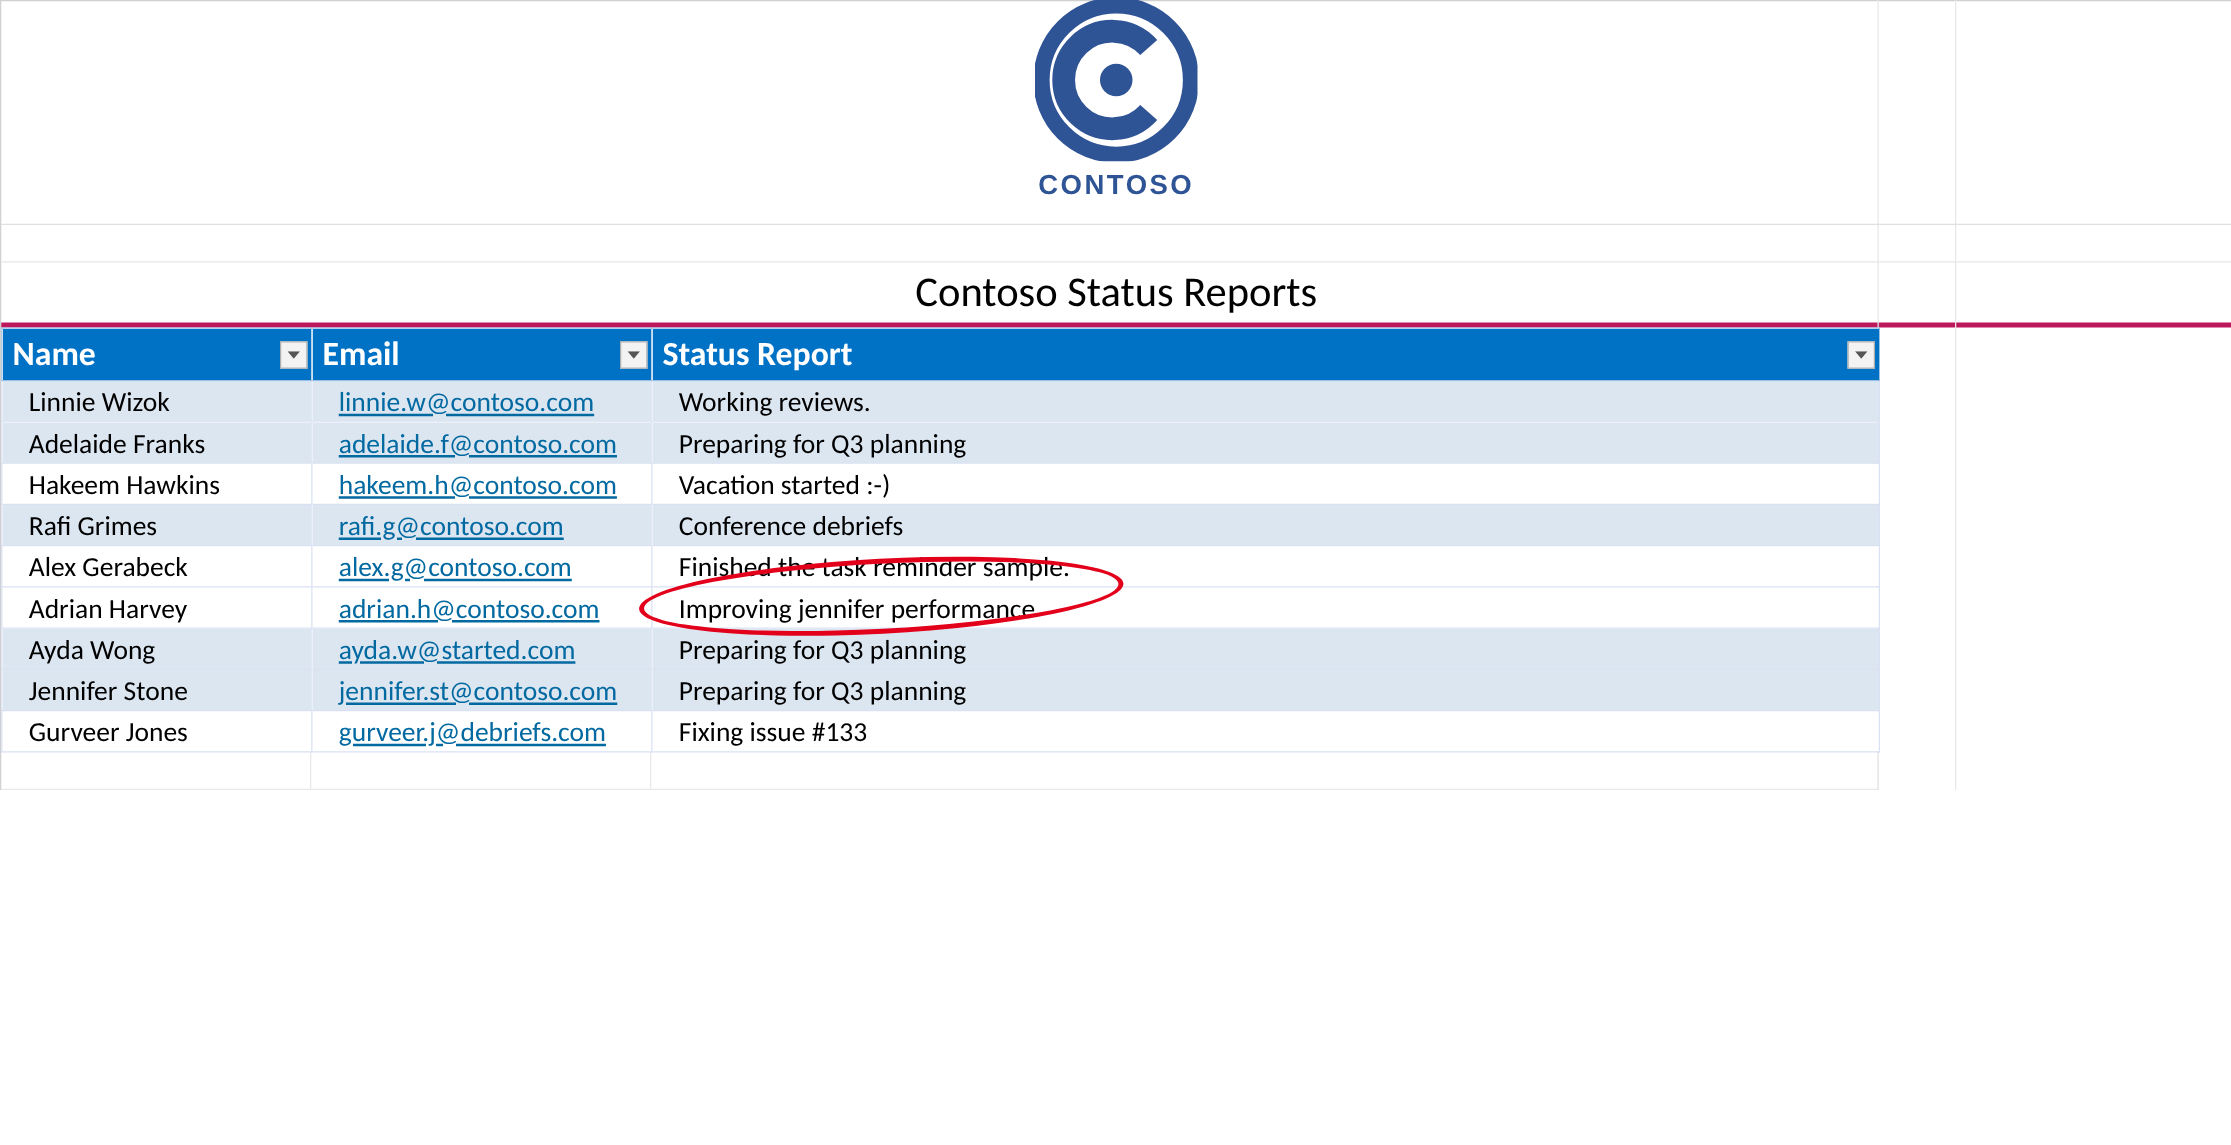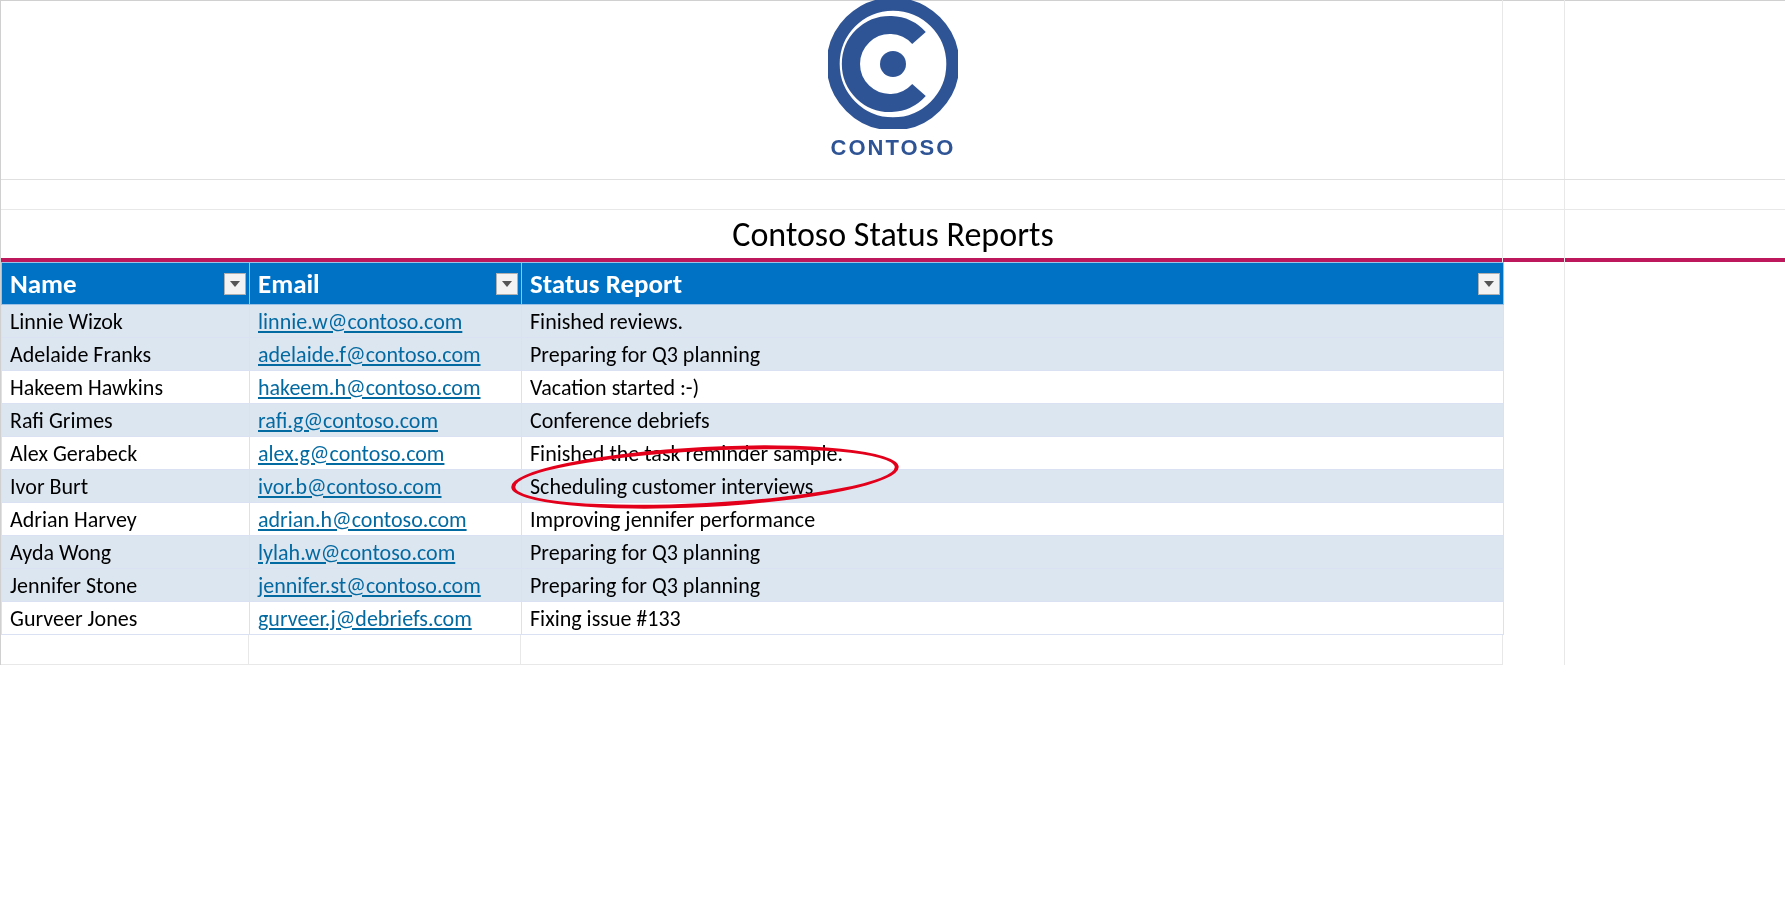--- a/index.html
+++ b/index.html
@@ -79,21 +79,21 @@
       background: #f3f3f3;
       border: 1px solid #b0b0b0;
       display: flex;
       align-items: center;
       justify-content: center;
       cursor: pointer;
     }
     .filter-btn svg { display: block; }
     table.data-table td {
       font-size: 22px;
-      padding: 2px 8px;
+      padding: 2px 21px;
       border: 1px solid #d9e1f2;
       height: 33px;
       vertical-align: middle;
       white-space: nowrap;
       overflow: hidden;
     }
     tr.odd td  { background: #dce6f1; }
     tr.even td { background: #ffffff; }
     td.email a {
       color: #0369a1;
@@ -175,21 +175,21 @@
                   <polygon points="0,0 10,0 5,6" fill="#555"></polygon>
                 </svg>
             </span>
           </th>
         </tr>
       </thead>
       <tbody id="table-body">
           <tr class="odd">
             <td>Linnie Wizok</td>
             <td class="email"><a href="mailto:linnie.w@contoso.com">linnie.w@contoso.com</a></td>
-            <td>Finished reviews.</td>
+            <td>Working reviews.</td>
           </tr>
           <tr class="odd">
             <td>Adelaide Franks</td>
             <td class="email"><a href="mailto:adelaide.f@contoso.com">adelaide.f@contoso.com</a></td>
             <td>Preparing for Q3 planning</td>
           </tr>
           <tr class="even">
             <td>Hakeem Hawkins</td>
             <td class="email"><a href="mailto:hakeem.h@contoso.com">hakeem.h@contoso.com</a></td>
             <td>Vacation started :-)</td>
@@ -197,33 +197,28 @@
           <tr class="odd">
             <td>Rafi Grimes</td>
             <td class="email"><a href="mailto:rafi.g@contoso.com">rafi.g@contoso.com</a></td>
             <td>Conference debriefs</td>
           </tr>
           <tr class="even">
             <td>Alex Gerabeck</td>
             <td class="email"><a href="mailto:alex.g@contoso.com">alex.g@contoso.com</a></td>
             <td>Finished the task reminder sample.</td>
           </tr>
-          <tr class="odd">
-            <td>Ivor Burt</td>
-            <td class="email"><a href="mailto:ivor.b@contoso.com">ivor.b@contoso.com</a></td>
-            <td>Scheduling customer interviews</td>
-          </tr>
           <tr class="even">
             <td>Adrian Harvey</td>
             <td class="email"><a href="mailto:adrian.h@contoso.com">adrian.h@contoso.com</a></td>
             <td>Improving jennifer performance</td>
           </tr>
           <tr class="odd">
             <td>Ayda Wong</td>
-            <td class="email"><a href="mailto:ayda.w@contoso.com">lylah.w@contoso.com</a></td>
+            <td class="email"><a href="mailto:ayda.w@contoso.com">ayda.w@started.com</a></td>
             <td>Preparing for Q3 planning</td>
           </tr>
           <tr class="odd">
             <td>Jennifer Stone</td>
             <td class="email"><a href="mailto:jennifer.st@contoso.com">jennifer.st@contoso.com</a></td>
             <td>Preparing for Q3 planning</td>
           </tr>
           <tr class="even">
             <td>Gurveer Jones</td>
             <td class="email"><a href="mailto:gurveer.j@contoso.com">gurveer.j@debriefs.com</a></td>

